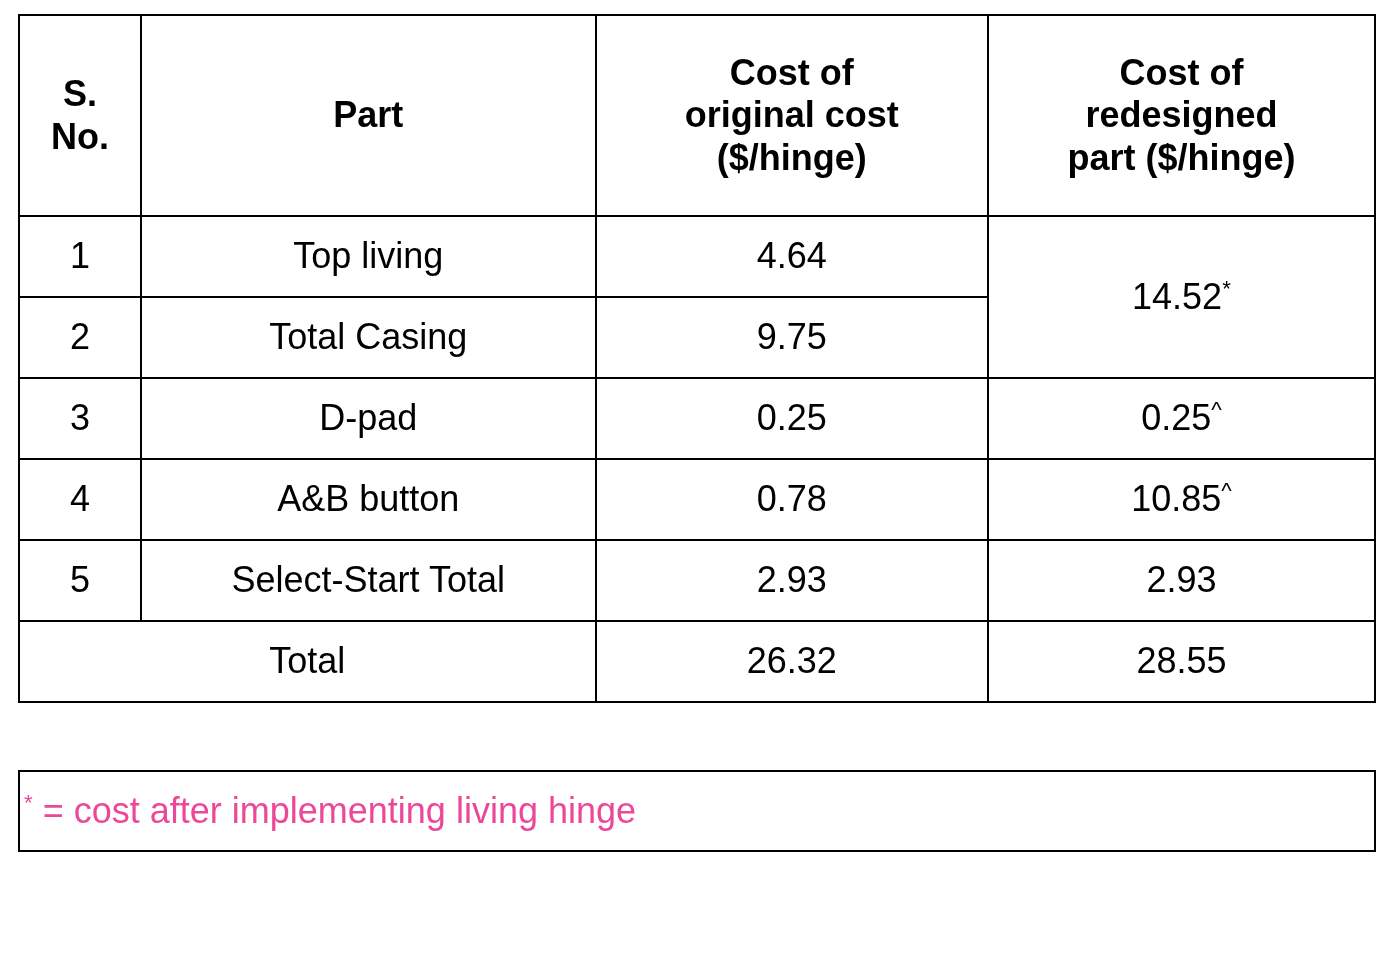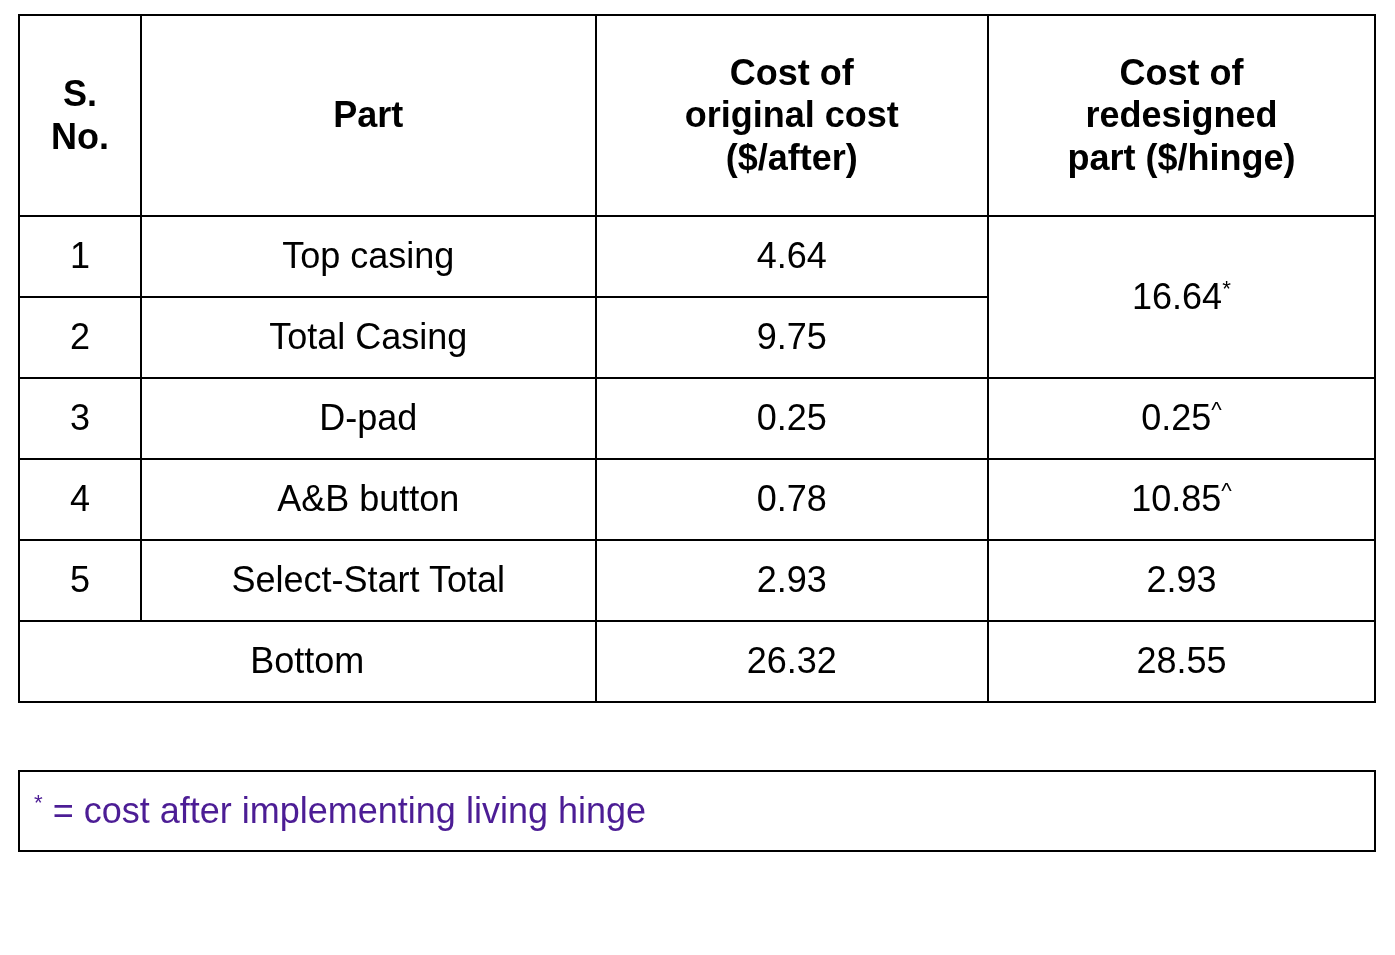--- a/index.html
+++ b/index.html
@@ -88,24 +88,24 @@
     table-layout: fixed;
     width: 1358px;
     background: #ffffff;
   }
 
   table.legend-table td {
     border: 2px solid #000000;
     text-align: left;
     vertical-align: middle;
     height: 78px;
-    padding: 0 14px;
+    padding: 0 4px;
     font-size: 36px;
     line-height: 1.1;
-    color: #4c1d95;
+    color: #ec4899;
   }
 
   .legend-mark {
     font-size: 0.62em;
     vertical-align: super;
     line-height: 0;
   }
 </style>
 </head>
 <body>
@@ -123,36 +123,36 @@
       <thead>
         <tr>
           <th class="col-sno">
             <span>S.</span><br>
             <span>No.</span>
           </th>
           <th class="col-part">Part</th>
           <th class="col-orig">
             <span>Cost of</span><br>
             <span>original cost</span><br>
-            <span>($/after)</span>
+            <span>($/hinge)</span>
           </th>
           <th class="col-redes">
             <span>Cost of</span><br>
             <span>redesigned</span><br>
             <span>part ($/hinge)</span>
           </th>
         </tr>
       </thead>
       <tbody>
 
         <tr>
           <td>1</td>
-          <td>Top casing</td>
+          <td>Top living</td>
           <td>4.64</td>
-          <td rowspan="2"><span>16.64</span><span class="sup-mark">*</span></td>
+          <td rowspan="2"><span>14.52</span><span class="sup-mark">*</span></td>
         </tr>
 
         <tr>
           <td>2</td>
           <td>Total Casing</td>
           <td>9.75</td>
         </tr>
 
         <tr>
           <td>3</td>
@@ -169,21 +169,21 @@
         </tr>
 
         <tr>
           <td>5</td>
           <td>Select-Start Total</td>
           <td>2.93</td>
           <td>2.93</td>
         </tr>
 
         <tr>
-          <td colspan="2" class="total-label">Bottom</td>
+          <td colspan="2" class="total-label">Total</td>
           <td>26.32</td>
           <td>28.55</td>
         </tr>
 
       </tbody>
     </table>
   </div>
 
   <div class="legend-wrap">
     <table class="legend-table">

